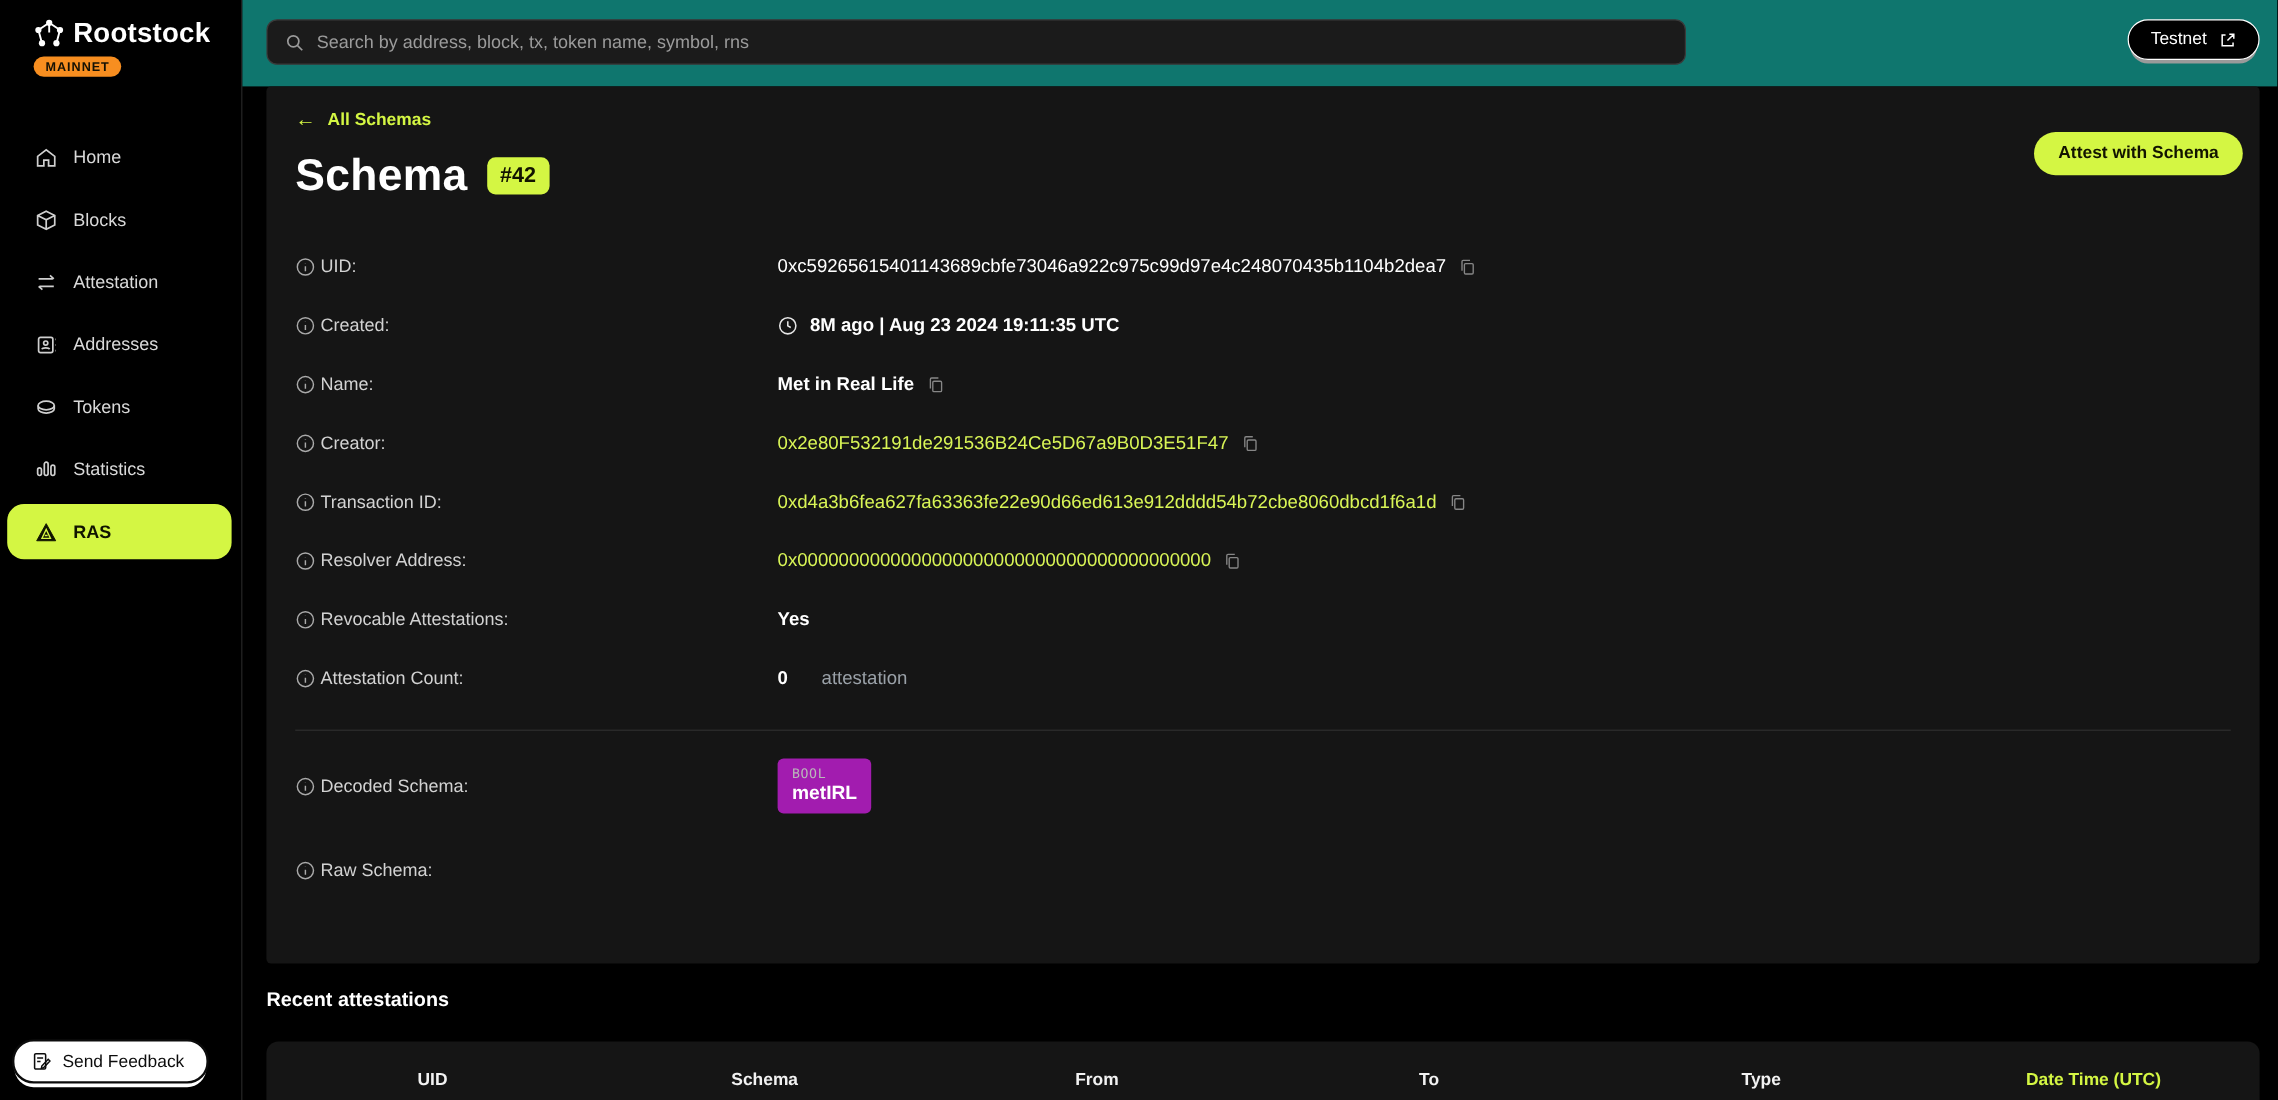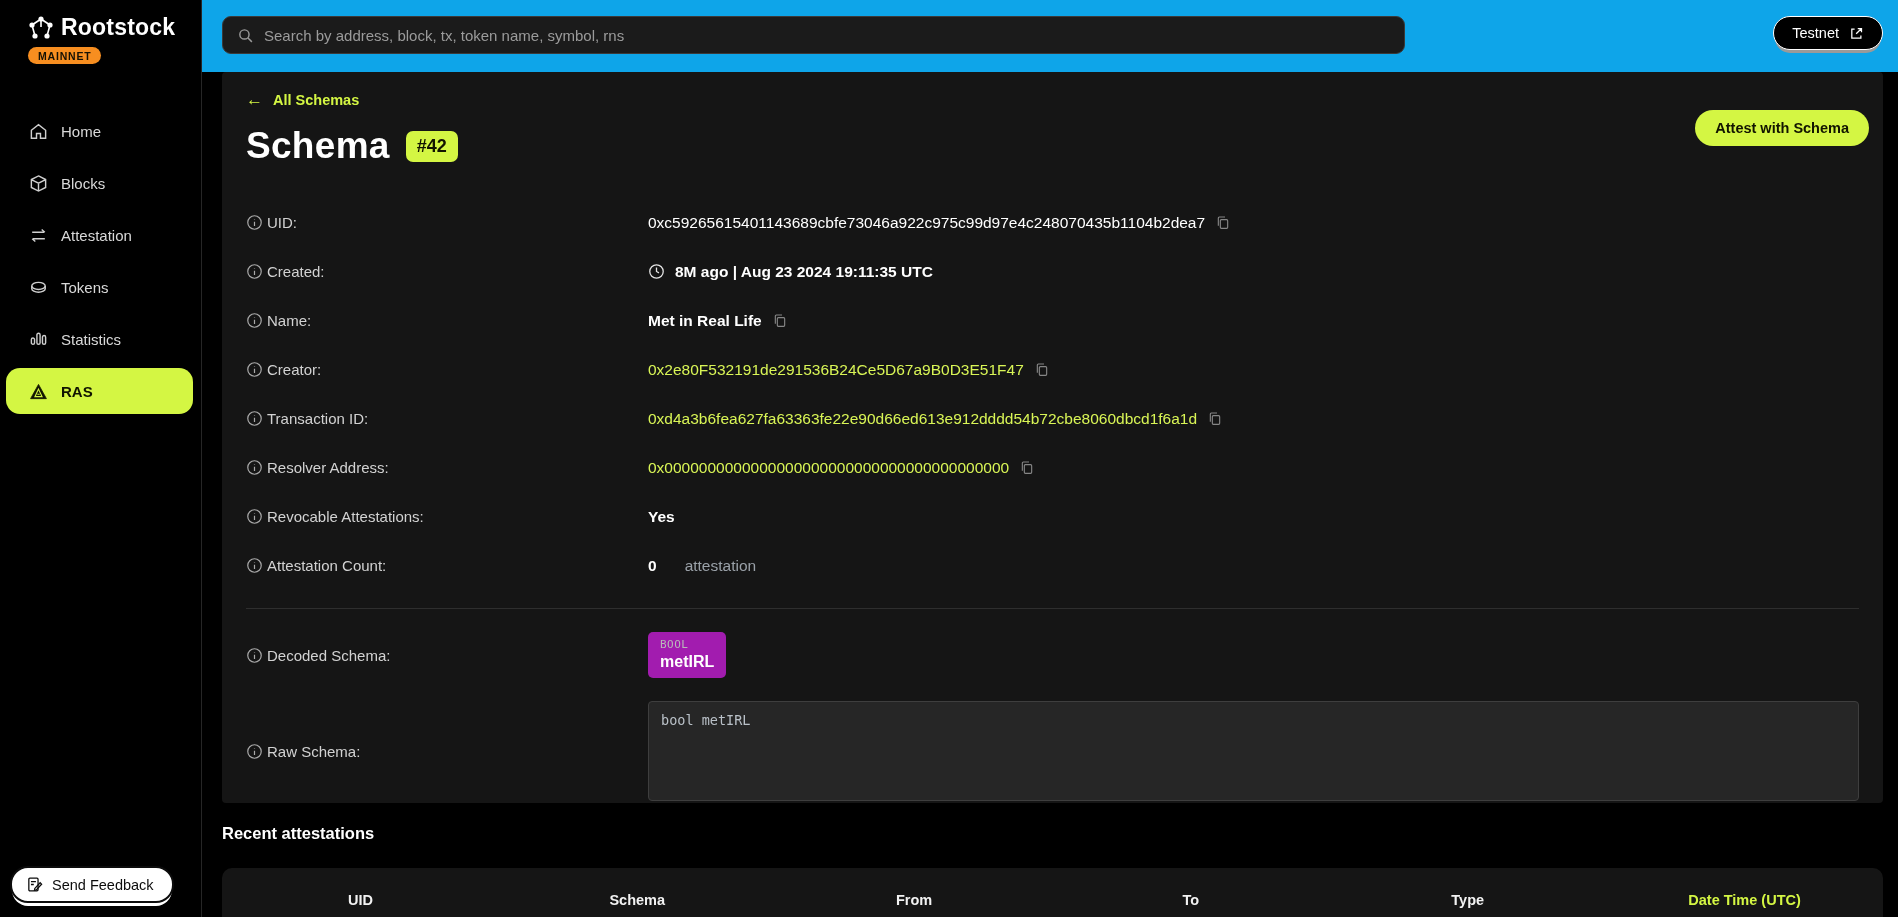--- a/index.html
+++ b/index.html
@@ -23,21 +23,21 @@
   .nav-item .nicon { width:20px; height:20px; display:flex; align-items:center; justify-content:center; }
   .nav-item .nicon svg { stroke:#cfcfcf; }
   .nav-item.active { background:#d4f643; color:#101400; font-weight:600; margin-left:6px; padding-left:22px; }
   .nav-item.active .nicon svg { stroke:#101400; }
   .feedback-btn { position:absolute; left:10px; bottom:14px; display:flex; align-items:center; gap:9px;
                   background:#fff; color:#0c0c0c; font-size:14.5px; font-weight:500;
                   border:2px solid #0c0c0c; border-radius:18px; padding:8px 18px 8px 14px; cursor:pointer;
                   box-shadow:0 5px 0 -2px #fff; }
 
   
-  .topbar { position:absolute; left:202px; top:0; width:1696px; height:72px; background:#0ea5e9; }
+  .topbar { position:absolute; left:202px; top:0; width:1696px; height:72px; background:#0f766e; }
   .search-box { position:absolute; left:20px; top:16px; width:1183px; height:38px;
                 background:#1b1b1b; border:1px solid #3a3a3a; border-radius:9px;
                 display:flex; align-items:center; padding:0 14px; gap:10px; }
   .search-box input { flex:1; background:transparent; border:none; outline:none; color:#e6e6e6;
                       font-size:15px; font-family:inherit; }
   .search-box input::placeholder { color:#9b9b9b; }
   .testnet-btn { position:absolute; right:15px; top:16px; display:flex; align-items:center; gap:10px;
                  background:#000; color:#fff; font-size:14.5px; font-weight:500;
                  border:1.5px solid #fff; border-radius:19px; padding:8px 18px; cursor:pointer;
                  box-shadow:0 5px 0 -2px #9a9a9a; }
@@ -132,20 +132,30 @@
         <span class="nicon">
           <svg width="19" height="19" viewBox="0 0 24 24" fill="none" stroke-width="1.8">
               <path d="M4 8 H19 M16 4.5 L20 8 M20 16 H5 M8 19.5 L4 16"></path>
             </svg>
         </span>
         <span>Attestation</span>
       </div>
       <div class="nav-item">
         <span class="nicon">
           <svg width="19" height="19" viewBox="0 0 24 24" fill="none" stroke-width="1.8">
+              <rect x="4" y="4" width="15" height="16" rx="2"></rect>
+              <circle cx="11.5" cy="10" r="2.2"></circle>
+              <path d="M7.5 16.5 C8 14.5 15 14.5 15.5 16.5 M21.5 6 H22 M21.5 12 H22 M21.5 18 H22"></path>
+            </svg>
+        </span>
+        <span>Addresses</span>
+      </div>
+      <div class="nav-item">
+        <span class="nicon">
+          <svg width="19" height="19" viewBox="0 0 24 24" fill="none" stroke-width="1.8">
               <ellipse cx="12" cy="10" rx="8.5" ry="4.5"></ellipse>
               <path d="M3.5 10 V13.5 C3.5 16 7.3 18 12 18 C16.7 18 20.5 16 20.5 13.5 V10"></path>
             </svg>
         </span>
         <span>Tokens</span>
       </div>
       <div class="nav-item">
         <span class="nicon">
           <svg width="19" height="19" viewBox="0 0 24 24" fill="none" stroke-width="1.8">
               <rect x="3" y="10" width="4" height="8" rx="2"></rect>
@@ -359,21 +369,20 @@
       </div>
 
       <div class="drow raw">
         <div class="dlabel">
           <svg class="info-ic" viewBox="0 0 24 24" fill="none" stroke="#a9a9a9" stroke-width="1.7">
               <circle cx="12" cy="12" r="9.5"></circle>
               <path d="M12 11 V17 M12 7.2 V7.6"></path>
             </svg>
           <span>Raw Schema:</span>
         </div>
-        <textarea class="raw-area" readonly="" style="">bool metIRL</textarea>
       </div>
 
     </div>
   </main>
 
   <h2 class="section-title">Recent attestations</h2>
   <div class="table-card">
     <div class="thead">
       <div class="th">UID</div>
       <div class="th">Schema</div>

